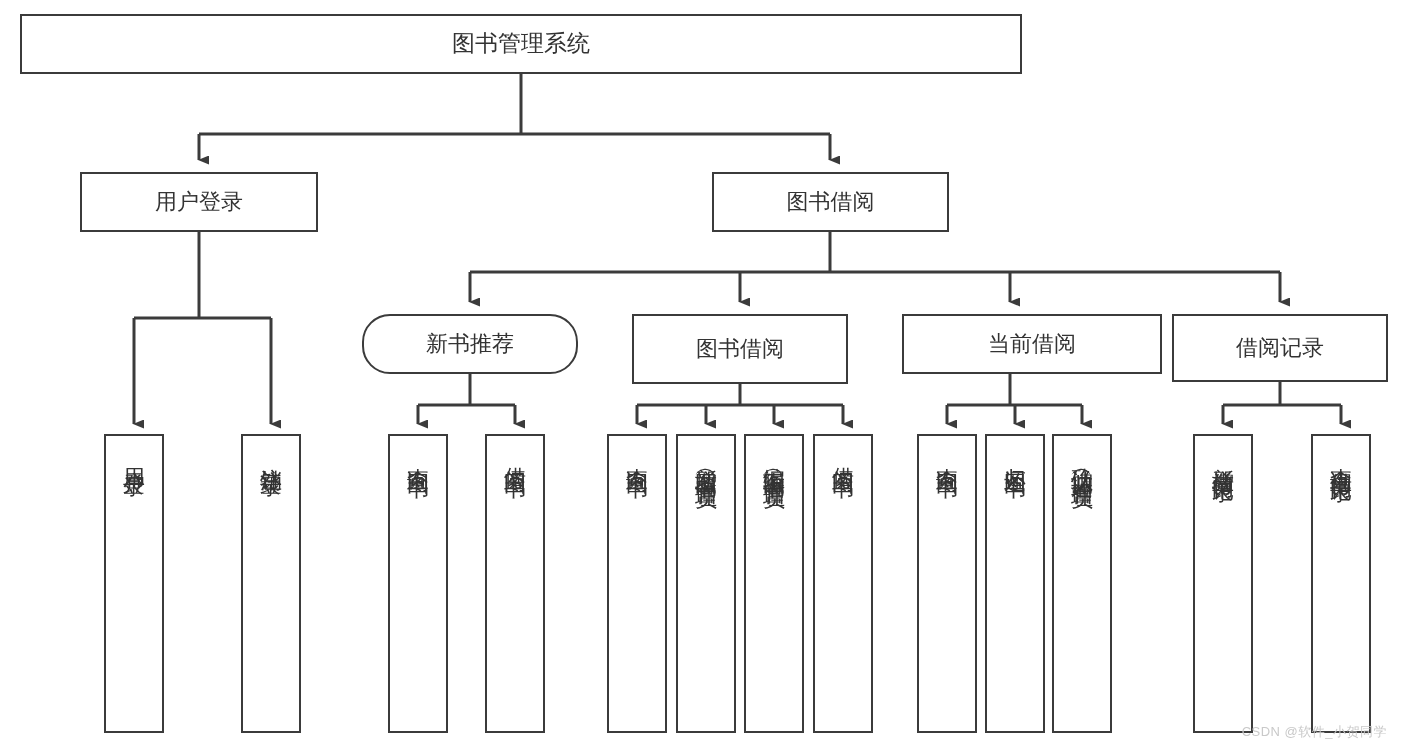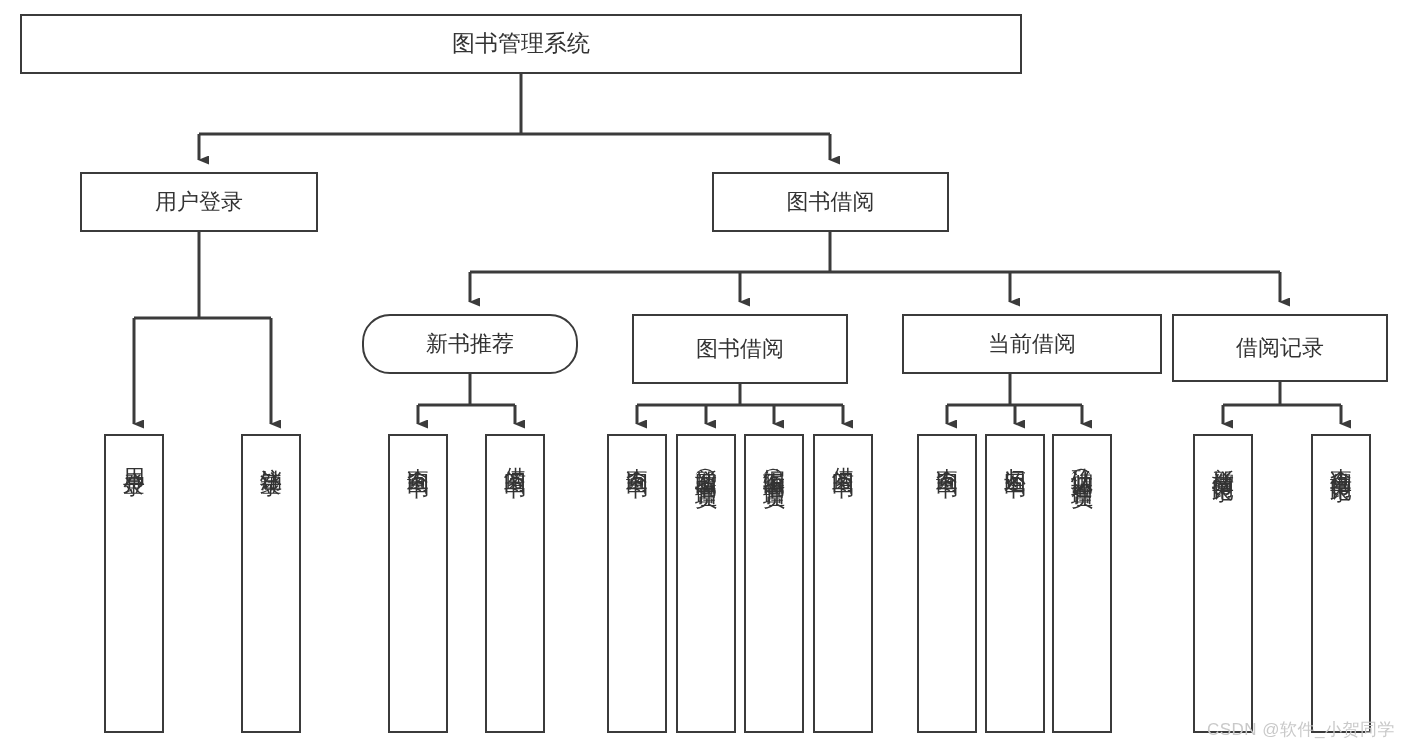--- a/index.html
+++ b/index.html
@@ -57,23 +57,23 @@
   .node.vertical .label {
     writing-mode: vertical-rl;
     text-orientation: upright;
     font-size: 22px;
     letter-spacing: 3px;
     line-height: 1;
     white-space: nowrap;
   }
   #watermark {
     position: absolute;
-    right: 10px;
+    right: 18px;
     bottom: 6px;
-    font-size: 17px;
+    font-size: 13px;
     color: #c9c9c9;
     letter-spacing: 0.5px;
     z-index: 5;
     white-space: nowrap;
   }
 </style>
 </head>
 <body>
 
 <div id="diagram">

